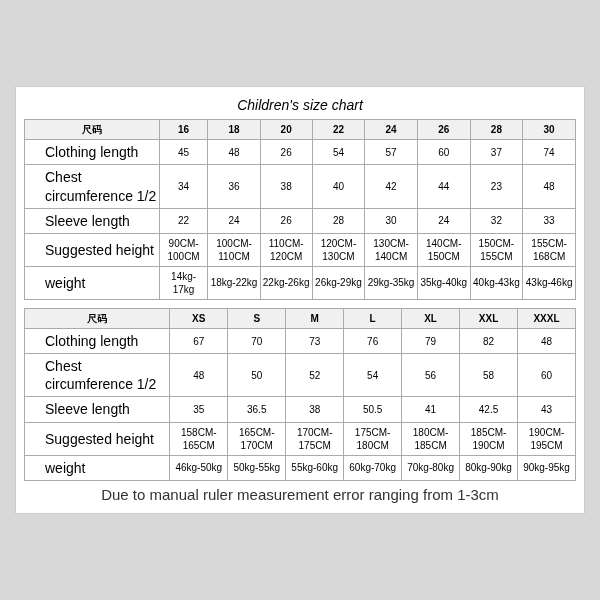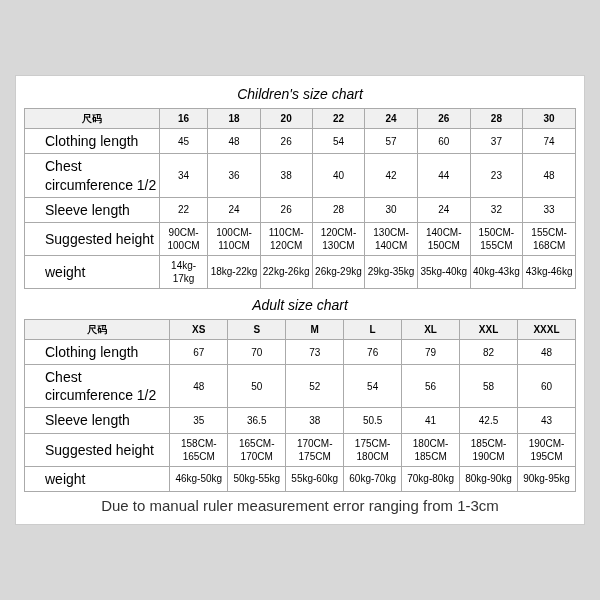--- a/index.html
+++ b/index.html
@@ -129,21 +129,20 @@
           <td>29kg-35kg</td>
           <td>35kg-40kg</td>
           <td>40kg-43kg</td>
           <td>43kg-46kg</td>
         </tr>
       </tbody>
   </table>
 
   <div class="section-gap"></div>
 
-  <div class="chart-title">Adult size chart</div>
   <table>
     <tbody id="adult-table-body">
         <tr class="header-row">
           <td>尺码</td>
           <td>XS</td>
           <td>S</td>
           <td>M</td>
           <td>L</td>
           <td>XL</td>
           <td>XXL</td>

